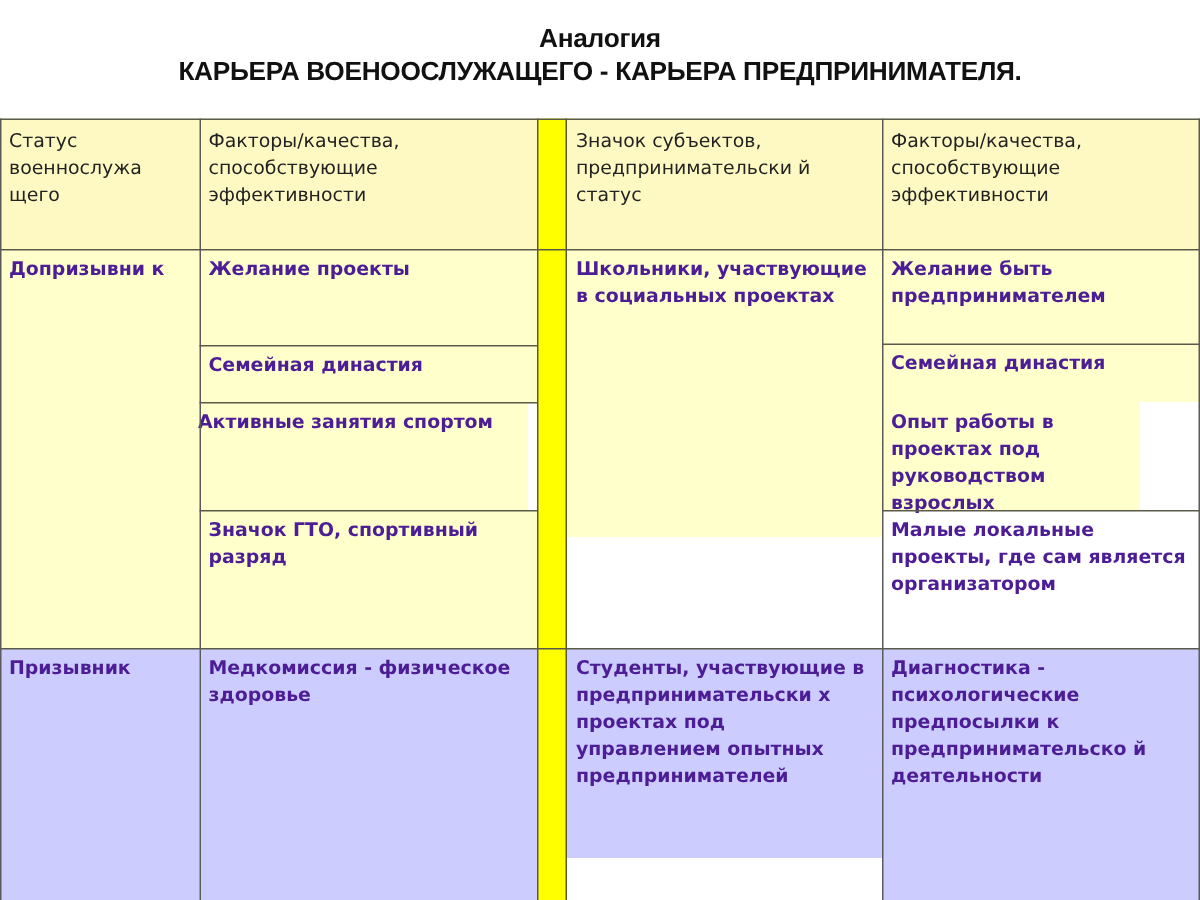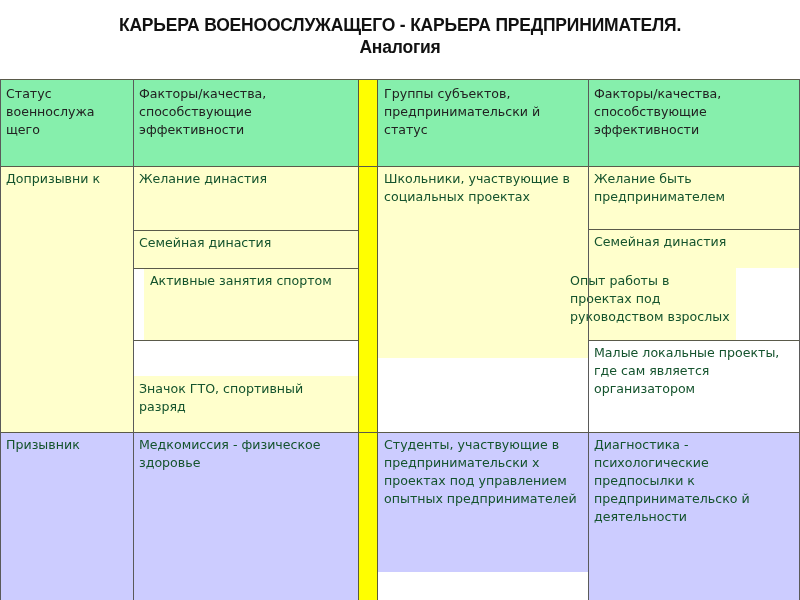--- a/index.html
+++ b/index.html
@@ -2,54 +2,54 @@
 <html><head>
 <meta charset="utf-8">
 <style>
   html, body { margin:0; padding:0; }
   body { width:800px; height:600px; background:#ffffff; position:relative; overflow:hidden;
          font-family:"Liberation Sans", sans-serif; }
   .title { position:absolute; left:0; top:14px; width:800px; text-align:center;
            font-family:"Liberation Sans", sans-serif; font-weight:bold; font-size:17.5px;
            color:#111; line-height:22px; letter-spacing:-0.2px; }
   .cell { position:absolute; box-sizing:border-box; font-family:"DejaVu Sans", sans-serif;
-          font-weight:normal; font-size:12.6px; line-height:18px; color:#14532d;
+          font-weight:bold; font-size:12.6px; line-height:18px; color:#4c1d95;
           padding:4px 6px; overflow:visible; }
-  .hdr { background:#86efac; font-weight:normal; color:#222; padding-top:6px; }
+  .hdr { background:#fef9c3; font-weight:normal; color:#222; padding-top:6px; }
   .y { background:#ffffcc; }
   .b { background:#ccccff; }
   .sep { position:absolute; background:#ffff00; box-sizing:border-box;
          border-left:1px solid #5a5a3a; border-right:1px solid #5a5a3a; }
   .hl { position:absolute; height:1px; background:#5a5a4a; }
   .vl { position:absolute; width:1px; background:#5a5a5a; }
 </style>
 </head>
 <body>
 
 <div class="title">
+  <div>Аналогия</div>
   <div>КАРЬЕРА ВОЕНООСЛУЖАЩЕГО - КАРЬЕРА ПРЕДПРИНИМАТЕЛЯ.</div>
-  <div>Аналогия</div>
 </div>
 
 <div>
 
   <div class="cell hdr" style="left:0;top:79px;width:133px;height:87px;">Статус военнослужа щего</div>
   <div class="cell hdr" style="left:133px;top:79px;width:225px;height:87px;">Факторы/качества, способствующие эффективности</div>
-  <div class="cell hdr" style="left:378px;top:79px;width:210px;height:87px;">Группы субъектов, предпринимательски й статус</div>
+  <div class="cell hdr" style="left:378px;top:79px;width:210px;height:87px;">Значок субъектов, предпринимательски й статус</div>
   <div class="cell hdr" style="left:588px;top:79px;width:212px;height:87px;">Факторы/качества, способствующие эффективности</div>
 
   <div class="cell y" style="left:0;top:166px;width:133px;height:266px;">Допризывни к</div>
-  <div class="cell y" style="left:133px;top:166px;width:225px;height:64px;">Желание династия</div>
+  <div class="cell y" style="left:133px;top:166px;width:225px;height:64px;">Желание проекты</div>
   <div class="cell y" style="left:133px;top:230px;width:225px;height:38px;">Семейная династия</div>
-  <div class="cell y" style="left:144px;top:268px;width:226px;height:72px;">Активные занятия спортом</div>
-  <div class="cell y" style="left:133px;top:340px;width:225px;height:92px;margin-top:36px;">Значок ГТО, спортивный разряд</div>
+  <div class="cell y" style="left:126px;top:268px;width:226px;height:72px;">Активные занятия спортом</div>
+  <div class="cell y" style="left:133px;top:340px;width:225px;height:92px;">Значок ГТО, спортивный разряд</div>
   <div class="cell y" style="left:378px;top:166px;width:210px;height:192px;">Школьники, участвующие в социальных проектах</div>
   <div class="cell y" style="left:588px;top:166px;width:212px;height:63px;">Желание быть предпринимателем</div>
   <div class="cell y" style="left:588px;top:229px;width:212px;height:39px;">Семейная династия</div>
-  <div class="cell y" style="left:564px;top:268px;width:172px;height:72px;">Опыт работы в проектах под руководством взрослых</div>
+  <div class="cell y" style="left:588px;top:268px;width:172px;height:72px;">Опыт работы в проектах под руководством взрослых</div>
   <div class="cell" style="left:588px;top:340px;width:212px;height:92px;background:transparent;">Малые локальные проекты, где сам является организатором</div>
 
   <div class="cell b" style="left:0;top:432px;width:133px;height:200px;">Призывник</div>
   <div class="cell b" style="left:133px;top:432px;width:225px;height:168px;">Медкомиссия - физическое здоровье</div>
   <div class="cell b" style="left:378px;top:432px;width:210px;height:140px;">Студенты, участвующие в предпринимательски х проектах под управлением опытных предпринимателей</div>
   <div class="cell b" style="left:588px;top:432px;width:212px;height:168px;">Диагностика - психологические предпосылки к предпринимательско й деятельности</div>
 
   <div class="sep" style="left:358px;top:79px;width:20px;height:521px;"></div>
 
   <div class="hl" style="left:0;top:79px;width:800px;"></div>

